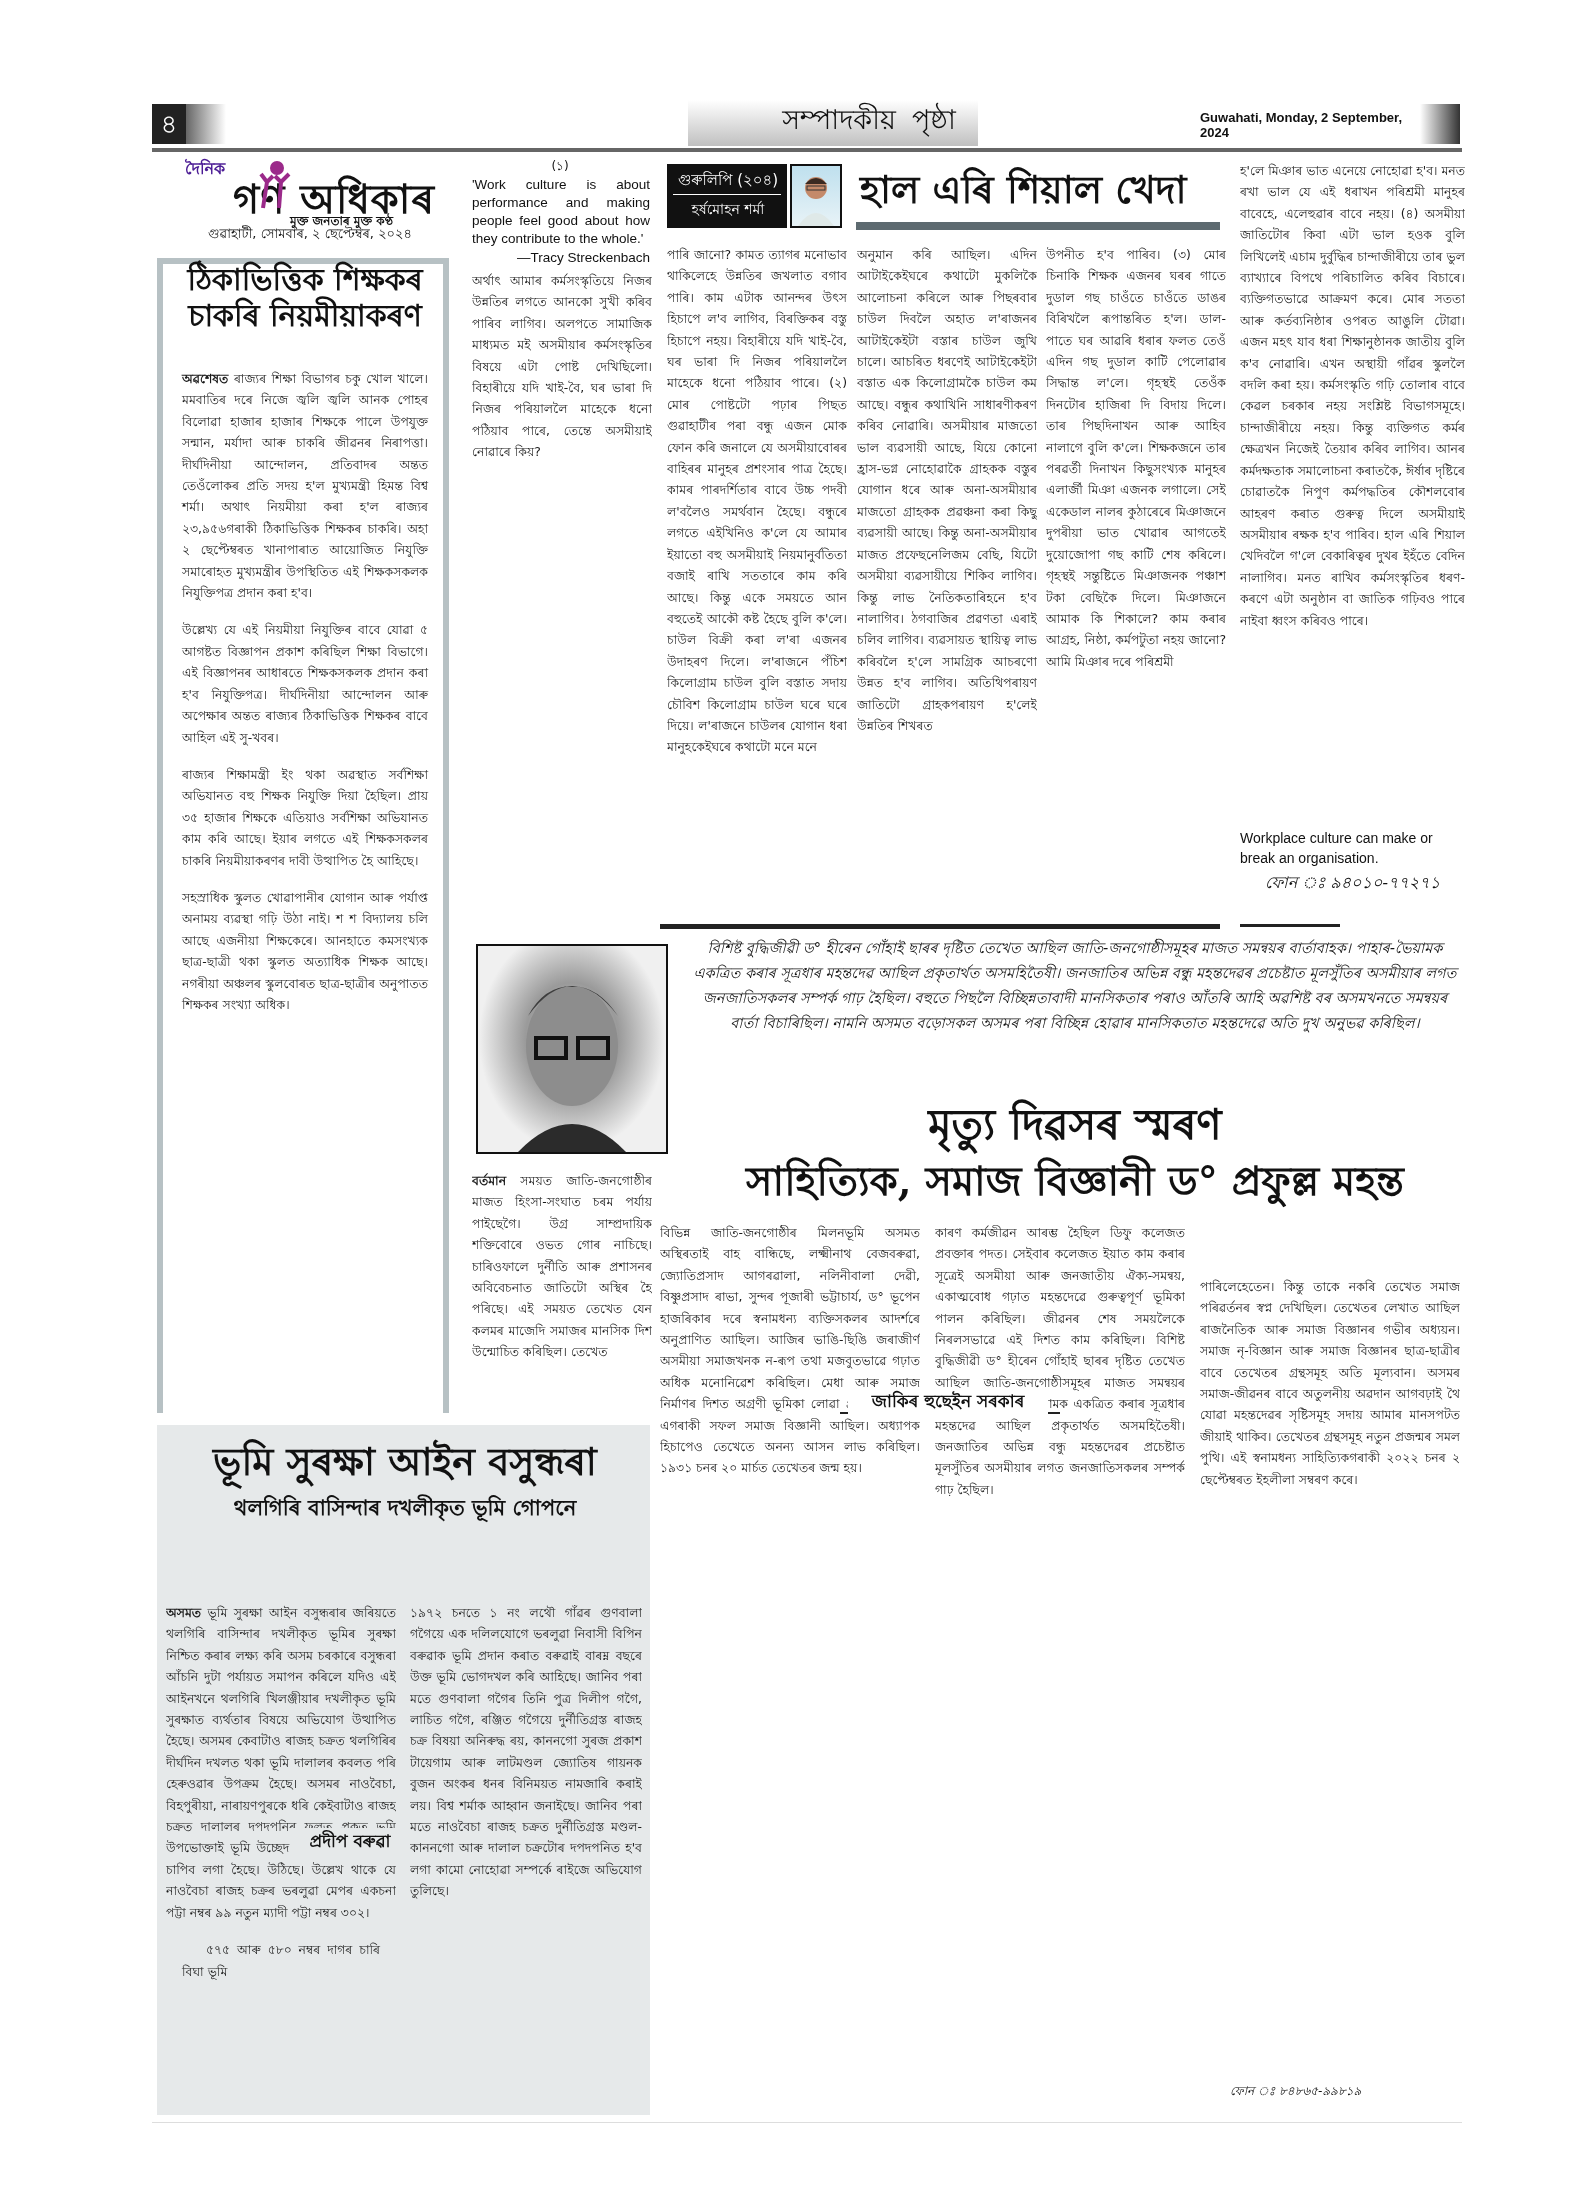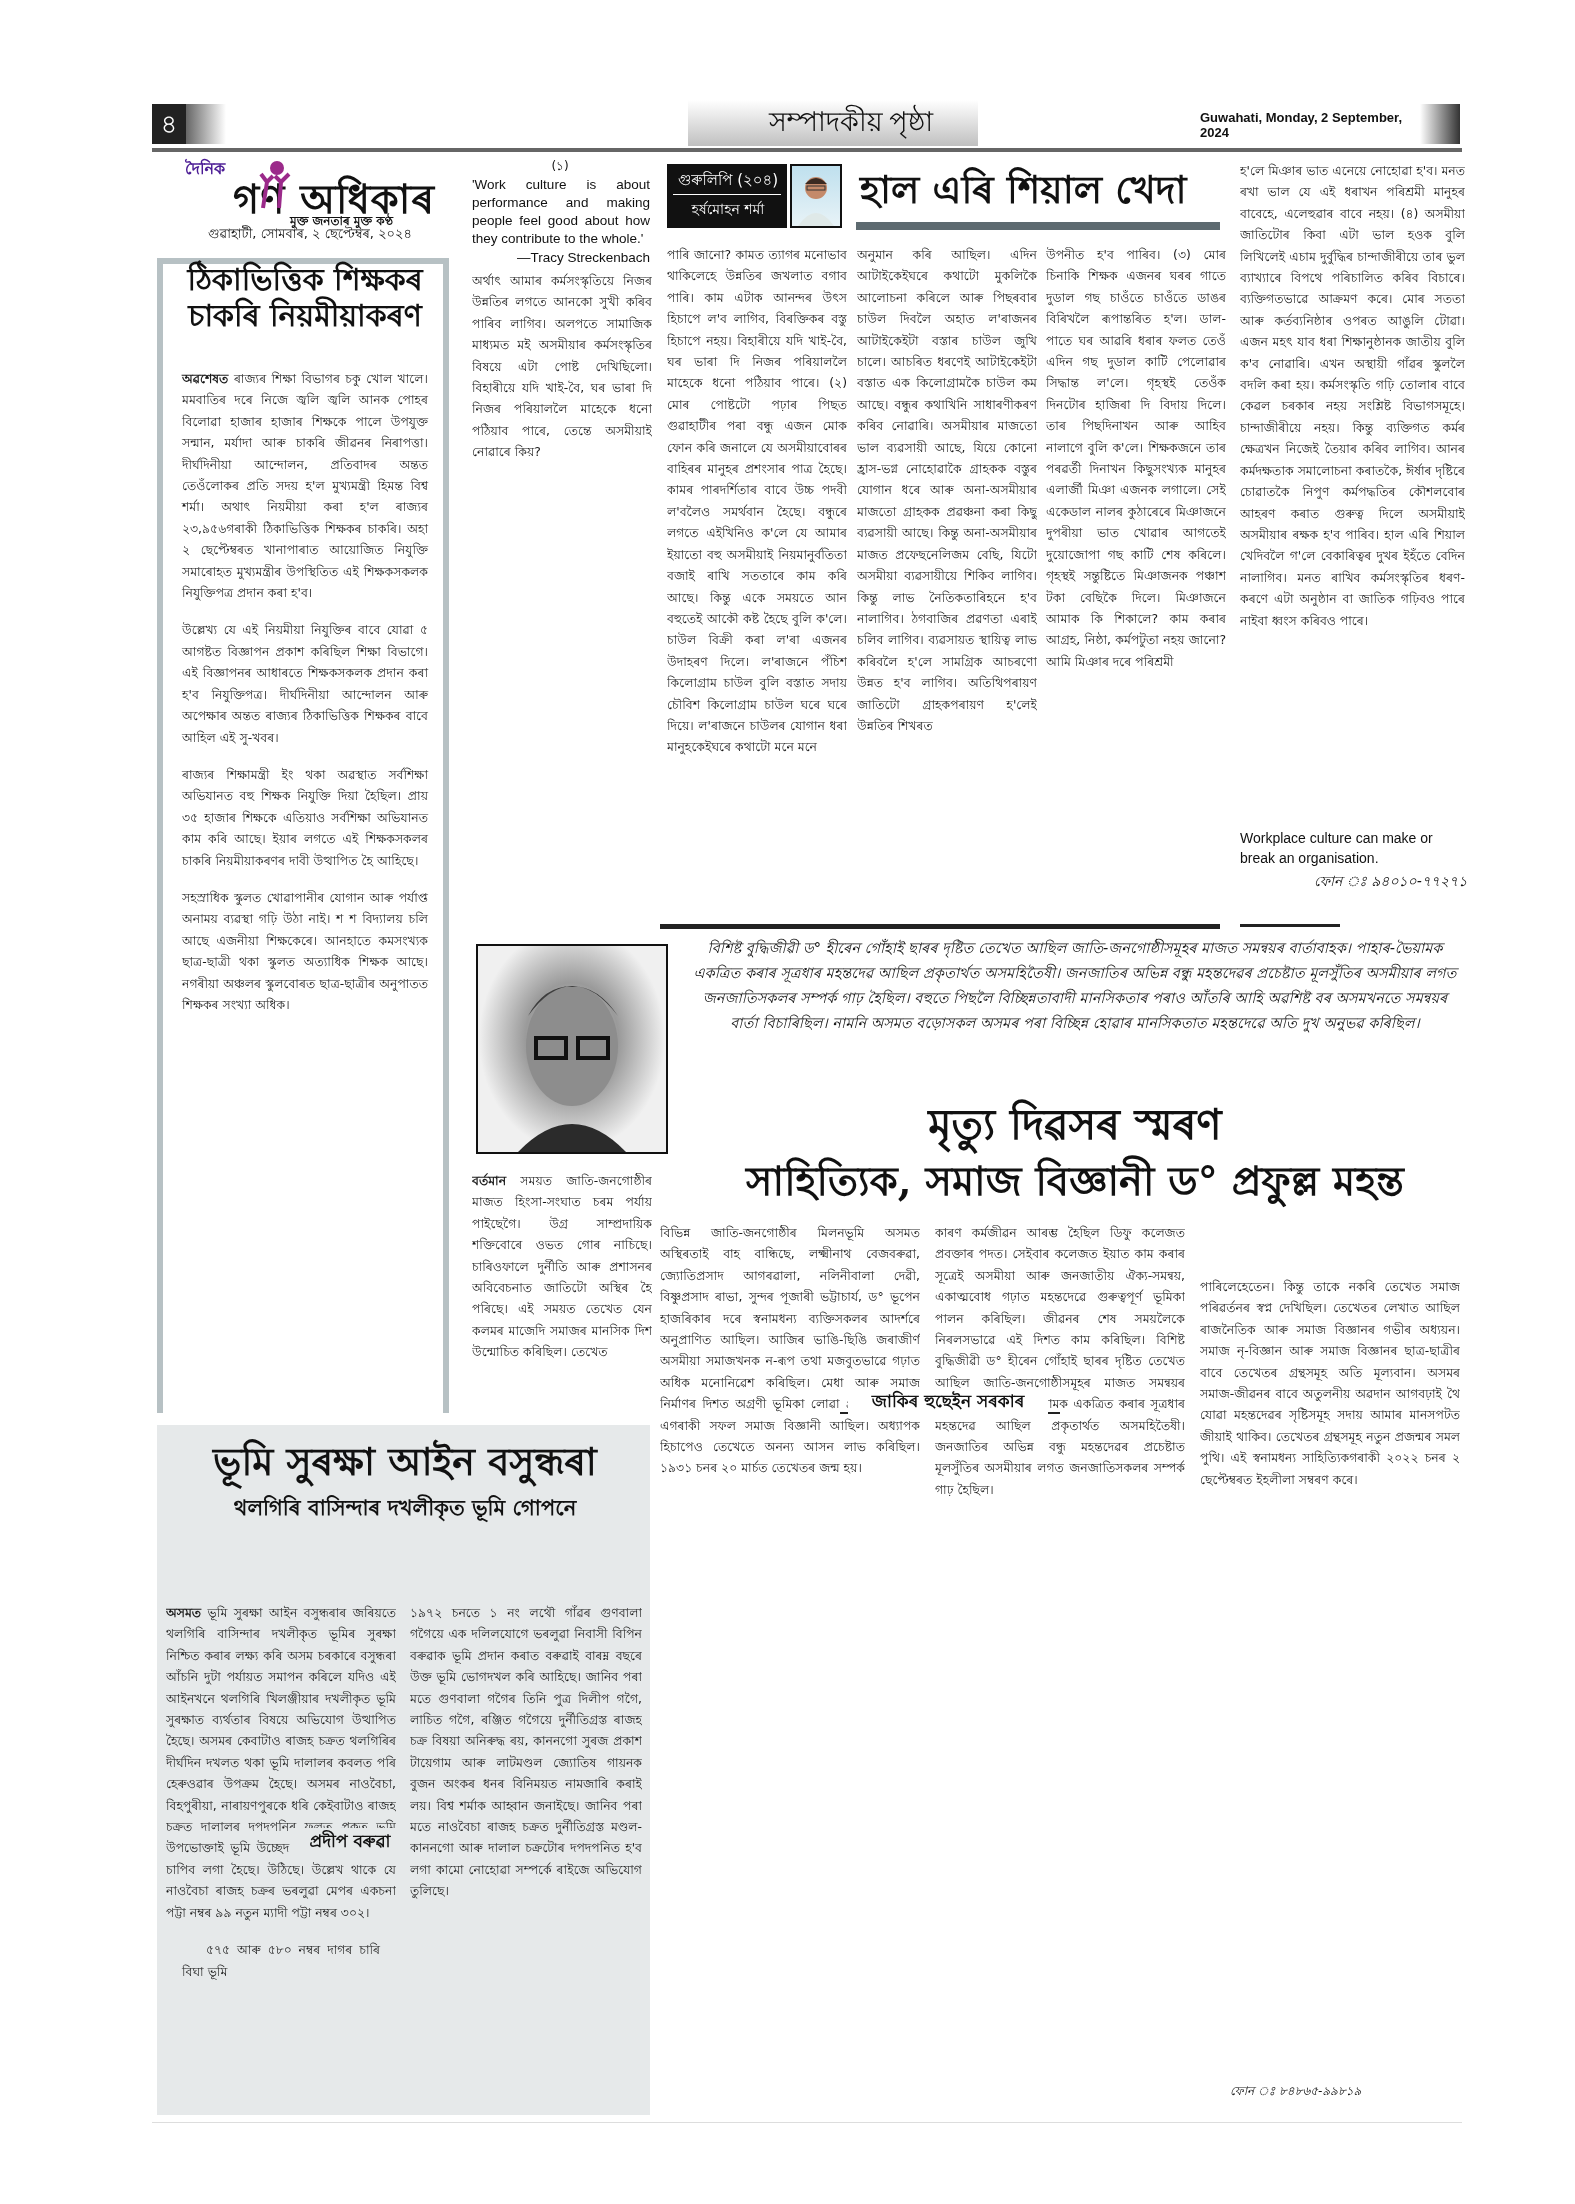--- a/index.html
+++ b/index.html
@@ -4,21 +4,21 @@
 <style>
   html,body{margin:0;padding:0;background:#fff;}
   body{width:1575px;height:2204px;position:relative;overflow:hidden;font-family:"DejaVu Sans",sans-serif;color:#111;}
   .abs{position:absolute;}
   p,div{box-sizing:border-box;}
   .txt{font-size:12.4px;line-height:21.4px;text-align:justify;color:#1a1a1a;overflow:hidden;}
   .txt p{margin:16px;}
   
   #page-no{left:152px;top:104px;width:34px;height:40px;background:#222;color:#fff;font-size:26px;text-align:center;line-height:40px;}
   #page-grad{left:186px;top:104px;width:40px;height:40px;background:linear-gradient(90deg,#666,#fff);}
-  #section-title{left:686px;top:100px;width:330px;height:44px;text-align:center;font-size:27px;line-height:44px;font-family:Liberation Serif, serif;}
+  #section-title{left:704px;top:100px;width:330px;height:44px;text-align:center;font-size:27px;line-height:44px;font-family:Liberation Mono, monospace;}
   #section-box{left:688px;top:100px;width:290px;height:46px;background:linear-gradient(#fff,#c0c0c0);}
   #dateline{left:1200px;top:110px;width:230px;font-size:13px;font-weight:bold;font-family:"Liberation Sans",sans-serif;}
   #date-grad{left:1420px;top:104px;width:40px;height:40px;background:linear-gradient(90deg,#fff,#333);}
   #header-rule{left:152px;top:148px;width:1310px;height:4px;background:#666;}
   
   #mast-daily{left:185px;top:156px;font-size:16px;color:#4c1d95;font-weight:bold;}
   #mast-name{left:185px;top:168px;font-size:40px;font-weight:bold;letter-spacing:1px;font-family:"DejaVu Serif",serif;margin-left:48px;}
   #mast-logo{left:255px;top:160px;width:40px;height:50px;}
   #mast-slogan{left:290px;top:212px;font-size:12px;font-weight:bold;}
   #mast-date{left:160px;top:224px;width:300px;text-align:center;font-size:13px;}
@@ -38,21 +38,21 @@
   #col-rule{left:673px;top:194px;width:108px;height:1px;background:#fff;}
   #col-author{left:667px;top:198px;width:122px;text-align:center;font-size:14px;color:#fff;}
   #col-photo{left:790px;top:164px;width:52px;height:64px;background:linear-gradient(#bfe0ee,#e8f3f7);border:2px solid #111;box-sizing:border-box;}
   #col-title{left:860px;top:160px;width:360px;font-size:38px;font-weight:bold;font-family:"DejaVu Serif",serif;white-space:nowrap;}
   #col-title-bar{left:856px;top:222px;width:364px;height:8px;background:#5d6a70;}
   #col2{left:667px;top:244px;width:180px;height:675px;}
   #col3{left:857px;top:244px;width:180px;height:675px;}
   #col4{left:1046px;top:244px;width:180px;height:675px;}
   #col5{left:1240px;top:160px;width:225px;height:650px;}
   #col5-en{left:1240px;top:828px;width:225px;font-size:14px;line-height:20px;font-family:"Liberation Sans",sans-serif;}
-  #col5-phone{left:1314px;top:870px;width:225px;text-align:left;font-size:14px;font-style:italic;}
+  #col5-phone{left:1240px;top:870px;width:225px;text-align:center;font-size:16px;font-style:italic;}
   #rule-mid{left:660px;top:924px;width:560px;height:5px;background:#222;}
   #rule-mid2{left:1240px;top:924px;width:100px;height:3px;background:#222;}
   
   #obit-photo{left:476px;top:944px;width:192px;height:210px;border:2px solid #111;background:radial-gradient(ellipse at 50% 45%,#d5d5d5 0%,#9a9a9a 35%,#f0f0f0 70%);}
   #obit-intro{left:690px;top:936px;width:770px;font-size:14.5px;line-height:25px;text-align:center;font-style:italic;}
   #obit-title1{left:690px;top:1092px;width:770px;text-align:center;font-size:42px;font-weight:bold;font-family:"DejaVu Serif",serif;}
   #obit-title2{left:690px;top:1150px;width:770px;text-align:center;font-size:40px;font-weight:bold;font-family:"DejaVu Serif",serif;}
   #obit-lead{left:472px;top:1170px;width:180px;height:250px;}
   #obit-c1{left:660px;top:1222px;width:260px;height:870px;}
   #obit-c2{left:935px;top:1222px;width:250px;height:870px;}

